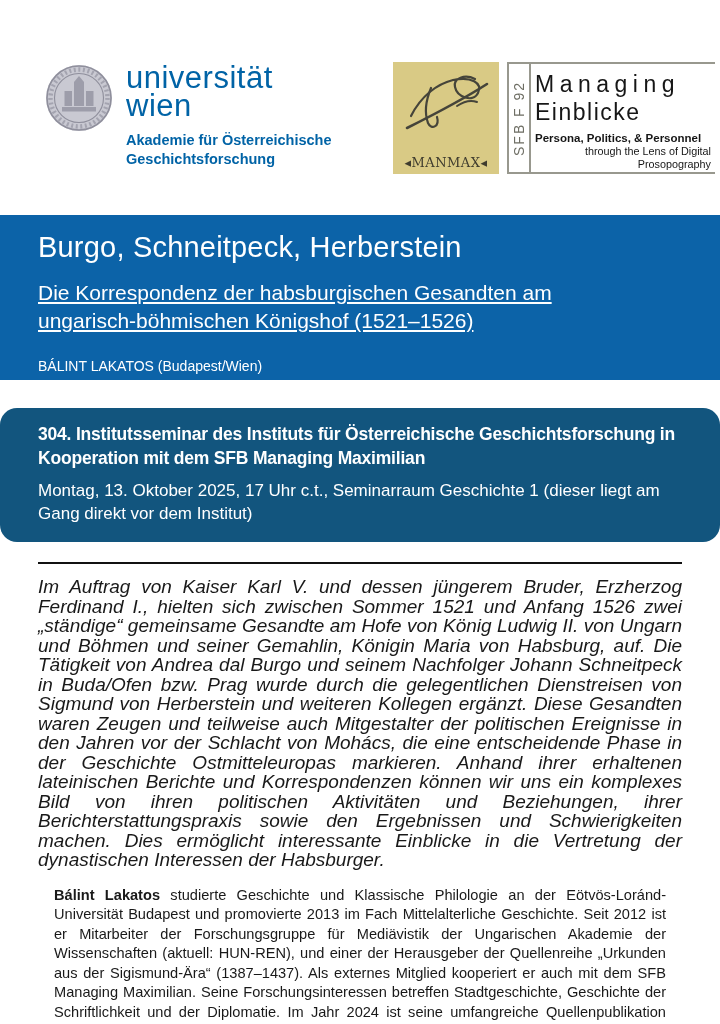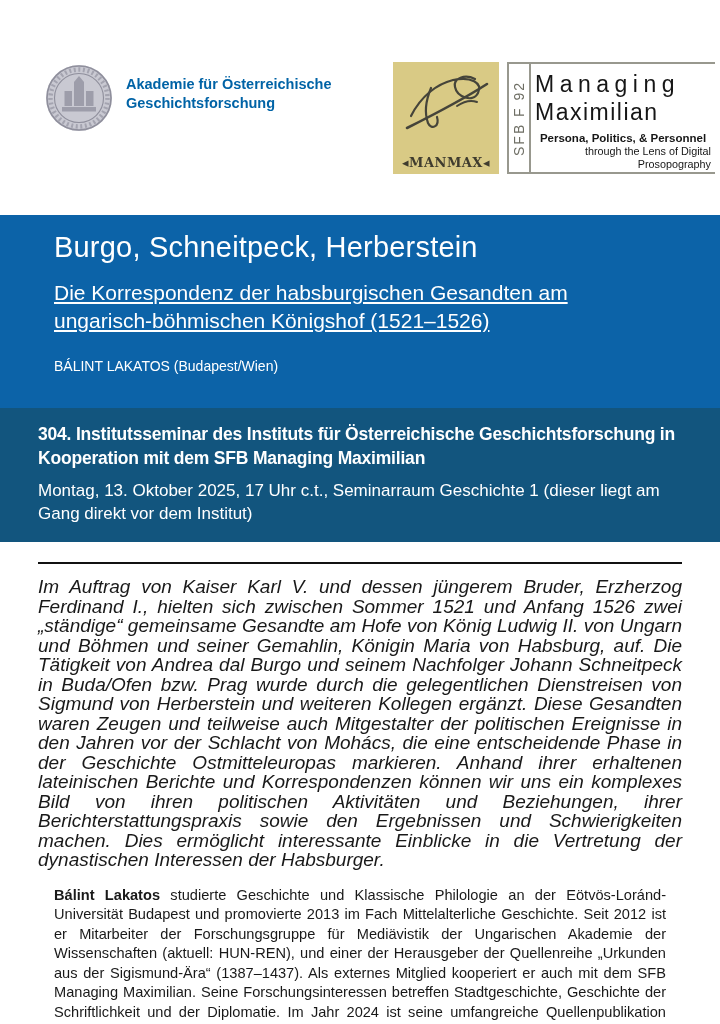--- a/index.html
+++ b/index.html
@@ -6,44 +6,44 @@
   body{width:720px;height:1024px;font-family:"Liberation Sans",sans-serif;}
   .page{position:relative;width:720px;height:1024px;background:#fff;overflow:hidden;}
 
   
   .univie{position:absolute;left:45px;top:64px;display:flex;gap:13px;}
   .seal{width:68px;height:68px;flex:0 0 auto;}
   .univie-wm{color:#0063a6;font-size:31px;line-height:28px;letter-spacing:.5px;}
   .univie-inst{margin-top:11px;color:#0063a6;font-weight:700;font-size:14.5px;line-height:18.5px;}
 
   .manmax{position:absolute;left:393px;top:62px;display:flex;}
-  .manmax-box{position:relative;width:106px;height:112px;background:#d9ca85;flex:0 0 auto;font-weight:bold;}
+  .manmax-box{position:relative;width:106px;height:112px;background:#d9ca85;flex:0 0 auto;}
   .manmax-box svg{position:absolute;left:4px;top:4px;}
   .manmax-label{position:absolute;bottom:4px;left:0;width:100%;text-align:center;
     font-family:"DejaVu Serif",serif;font-size:13px;letter-spacing:.5px;color:#3f3c2e;}
   .manmax-right{margin-left:8px;height:112px;box-sizing:border-box;display:flex;
     border-top:2px solid #98988e;border-bottom:2px solid #98988e;}
   .sfb-vert{writing-mode:vertical-rl;transform:rotate(180deg);box-sizing:border-box;
     border-left:2px solid #98988e;border-right:2px solid #98988e;color:#6e6e64;
     font-size:14px;letter-spacing:2px;padding:3px 2px;text-align:center;}
   .mm-main{padding:6px 4px 0 4px;width:176px;color:#161616;}
   .mm1{font-size:23px;line-height:28px;letter-spacing:5.5px;white-space:nowrap;}
   .mm2{font-size:23px;line-height:28px;letter-spacing:1.5px;white-space:nowrap;}
-  .mm-sub1{margin-top:6px;text-align:center;font-weight:700;font-size:11.5px;line-height:13px;}
+  .mm-sub1{margin-top:6px;text-align:left;font-weight:700;font-size:11.5px;line-height:13px;}
   .mm-sub2{text-align:right;font-size:10.8px;line-height:13px;}
 
   
-  .banner1{position:absolute;top:215px;left:0;width:720px;height:193px;background:#0c63a8;
-    color:#fff;padding:16px 54px;box-sizing:border-box;}
+  .banner1{position:absolute;top:215px;left:0;width:720px;height:165px;background:#0c63a8;
+    color:#fff;padding:16px 38px;box-sizing:border-box;}
   .banner1 h1{margin:0;font-size:29px;font-weight:400;letter-spacing:.2px;}
   .banner1 .subtitle{margin:15px 0 0;font-size:21px;line-height:28px;max-width:575px;font-weight:400;text-decoration:underline;}
   .banner1 .speaker{margin:23px 0 0;font-size:14px;font-weight:400;}
 
   .banner2{position:absolute;top:408px;left:0;width:720px;height:134px;background:#12557e;
-    color:#fff;padding:14px 38px;box-sizing:border-box;}
+    color:#fff;padding:14px 38px;box-sizing:border-box;border-radius:17px;}
   .banner2 .series{margin:0;font-weight:700;font-size:17.5px;line-height:24px;letter-spacing:-.2px;}
   .banner2 .datetime{margin:9px 0 0;font-size:17px;line-height:23px;}
 
   
   .content{position:absolute;top:542px;left:38px;width:644px;color:#191919;}
   .rule-top{border:none;border-top:2px solid #111;margin:20px 0 0;}
   .abstract{margin:13px 0 16px;font-size:19px;line-height:19.5px;text-align:justify;font-style:italic;}
   .bio{margin:14px 16px 0;font-size:14.6px;line-height:19.5px;text-align:justify;}
   .moderation{margin:16px 0 0;font-weight:700;font-size:15px;}
 </style>
@@ -60,20 +60,24 @@
         <circle cx="34" cy="34" r="24.5" fill="none" stroke="#8f8f9c" stroke-width="1.1"></circle>
         <circle cx="34" cy="34" r="28.5" fill="none" stroke="#a4a4b0" stroke-width="4.5" stroke-dasharray="2 2.6"></circle>
         <rect x="29" y="18" width="10" height="24" fill="#9d9daa"></rect>
         <path d="M29 18 L34 12 L39 18 Z" fill="#9d9daa"></path>
         <rect x="19.5" y="27" width="7.5" height="15" fill="#9d9daa"></rect>
         <rect x="41" y="27" width="7.5" height="15" fill="#9d9daa"></rect>
         <rect x="17" y="43" width="34" height="4.5" fill="#9d9daa"></rect>
       </svg>
     </div>
     <div class="univie-text">
+      <div class="univie-wm">
+        <div>universität</div>
+        <div>wien</div>
+      </div>
       <div class="univie-inst">
         <div>Akademie für Österreichische</div>
         <div>Geschichtsforschung</div>
       </div>
     </div>
   </div>
 
   <div class="manmax">
     <div class="manmax-box">
       <svg width="98" height="86" viewBox="0 0 98 86">
@@ -83,21 +87,21 @@
           <path d="M34 22 C29 34 27 46 31 57 C34 64 43 61 40 51" stroke-width="2.2"></path>
           <path d="M60 40 C66 36 74 34 80 36" stroke-width="2"></path>
         </g>
       </svg>
       <div class="manmax-label">◂MANMAX◂</div>
     </div>
     <div class="manmax-right">
       <div class="sfb-vert">SFB F 92</div>
       <div class="mm-main">
         <div class="mm1">Managing</div>
-        <div class="mm2">Maximilian</div>
+        <div class="mm2">Einblicke</div>
         <div class="mm-sub1">Persona, Politics, &amp; Personnel</div>
         <div class="mm-sub2">through the Lens of Digital Prosopography</div>
       </div>
     </div>
   </div>
 
   <section class="banner1">
     <h1>Burgo, Schneitpeck, Herberstein</h1>
     <p class="subtitle">Die Korrespondenz der habsburgischen Gesandten am ungarisch-böhmischen Königshof (1521–1526)</p>
     <p class="speaker">BÁLINT LAKATOS (Budapest/Wien)</p>

